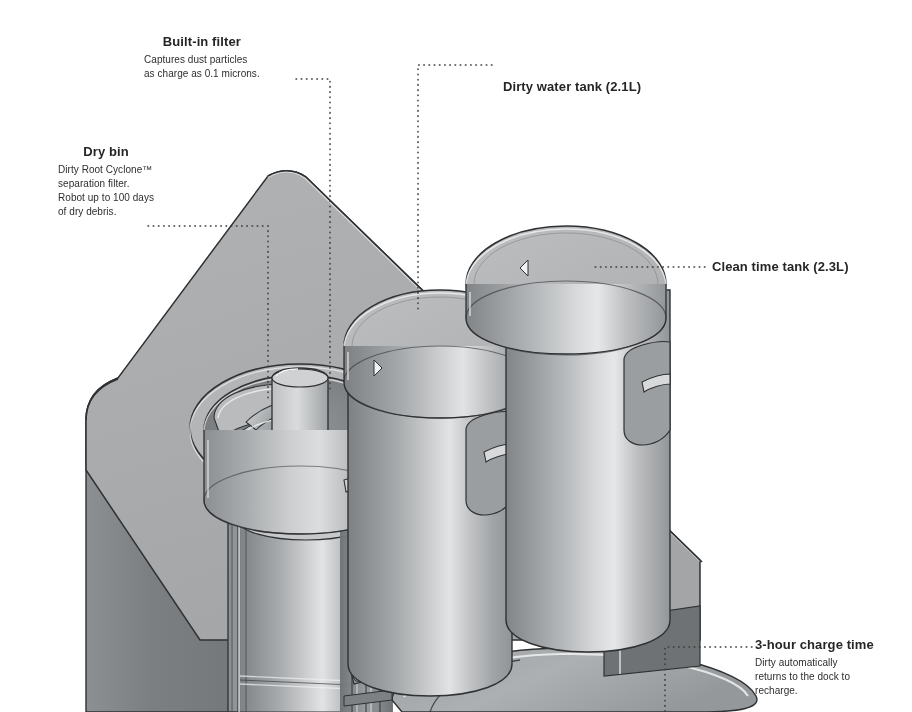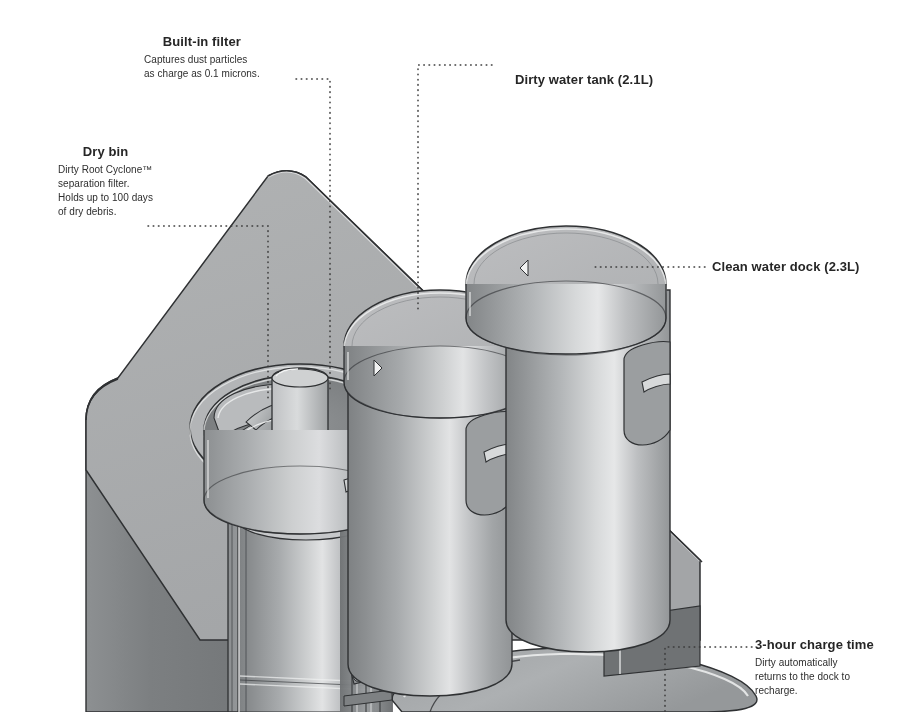--- a/index.html
+++ b/index.html
@@ -20,21 +20,21 @@
     font-size:13px;font-weight:700;letter-spacing:.1px;
     color:#262626;line-height:1.45;margin:0 0 1px 0;white-space:nowrap;text-align:center;
   }
   .callout .c-body{
     font-size:10px;font-weight:400;letter-spacing:.05px;
     color:#2e2e2e;line-height:1.42;margin:0;
   }
 
   #co-filter{left:144px;top:33px;}
   #co-drybin{left:58px;top:143px;}
-  #co-dirty{left:503px;top:71px;margin-left:12px;}
+  #co-dirty{left:503px;top:78px;}
   #co-clean{left:712px;top:258px;}
   #co-charge{left:755px;top:636px;}
 </style>
 </head>
 <body>
 
 <div id="stage">
 
   <svg id="art" width="912" height="712" viewBox="0 0 912 712">
     <defs>
@@ -284,30 +284,30 @@
   <div class="callout" id="co-filter">
     <div class="c-title">Built-in filter</div>
     <div class="c-body">Captures dust particles</div>
     <div class="c-body">as charge as 0.1 microns.</div>
   </div>
 
   <div class="callout" id="co-drybin">
     <div class="c-title">Dry bin</div>
     <div class="c-body">Dirty Root Cyclone™</div>
     <div class="c-body">separation filter.</div>
-    <div class="c-body">Holds up to 100 days</div>
+    <div class="c-body">Robot up to 100 days</div>
     <div class="c-body">of dry debris.</div>
   </div>
 
   <div class="callout" id="co-dirty">
     <div class="c-title">Dirty water tank (2.1L)</div>
   </div>
 
   <div class="callout" id="co-clean">
-    <div class="c-title">Clean water dock (2.3L)</div>
+    <div class="c-title">Clean time tank (2.3L)</div>
   </div>
 
   <div class="callout" id="co-charge">
     <div class="c-title">3-hour charge time</div>
     <div class="c-body">Dirty automatically</div>
     <div class="c-body">returns to the dock to</div>
     <div class="c-body">recharge.</div>
   </div>
 
 </div>

